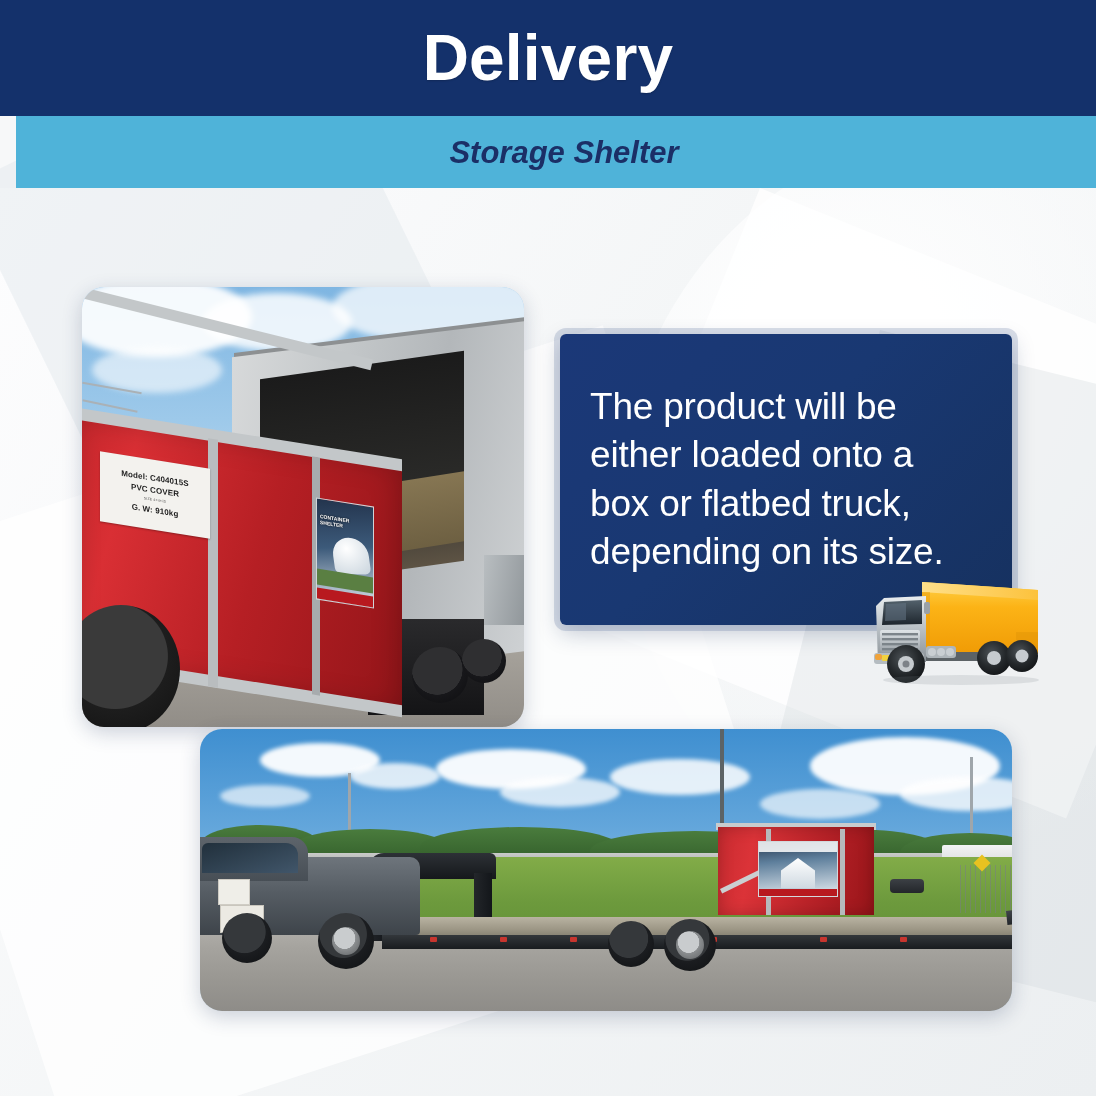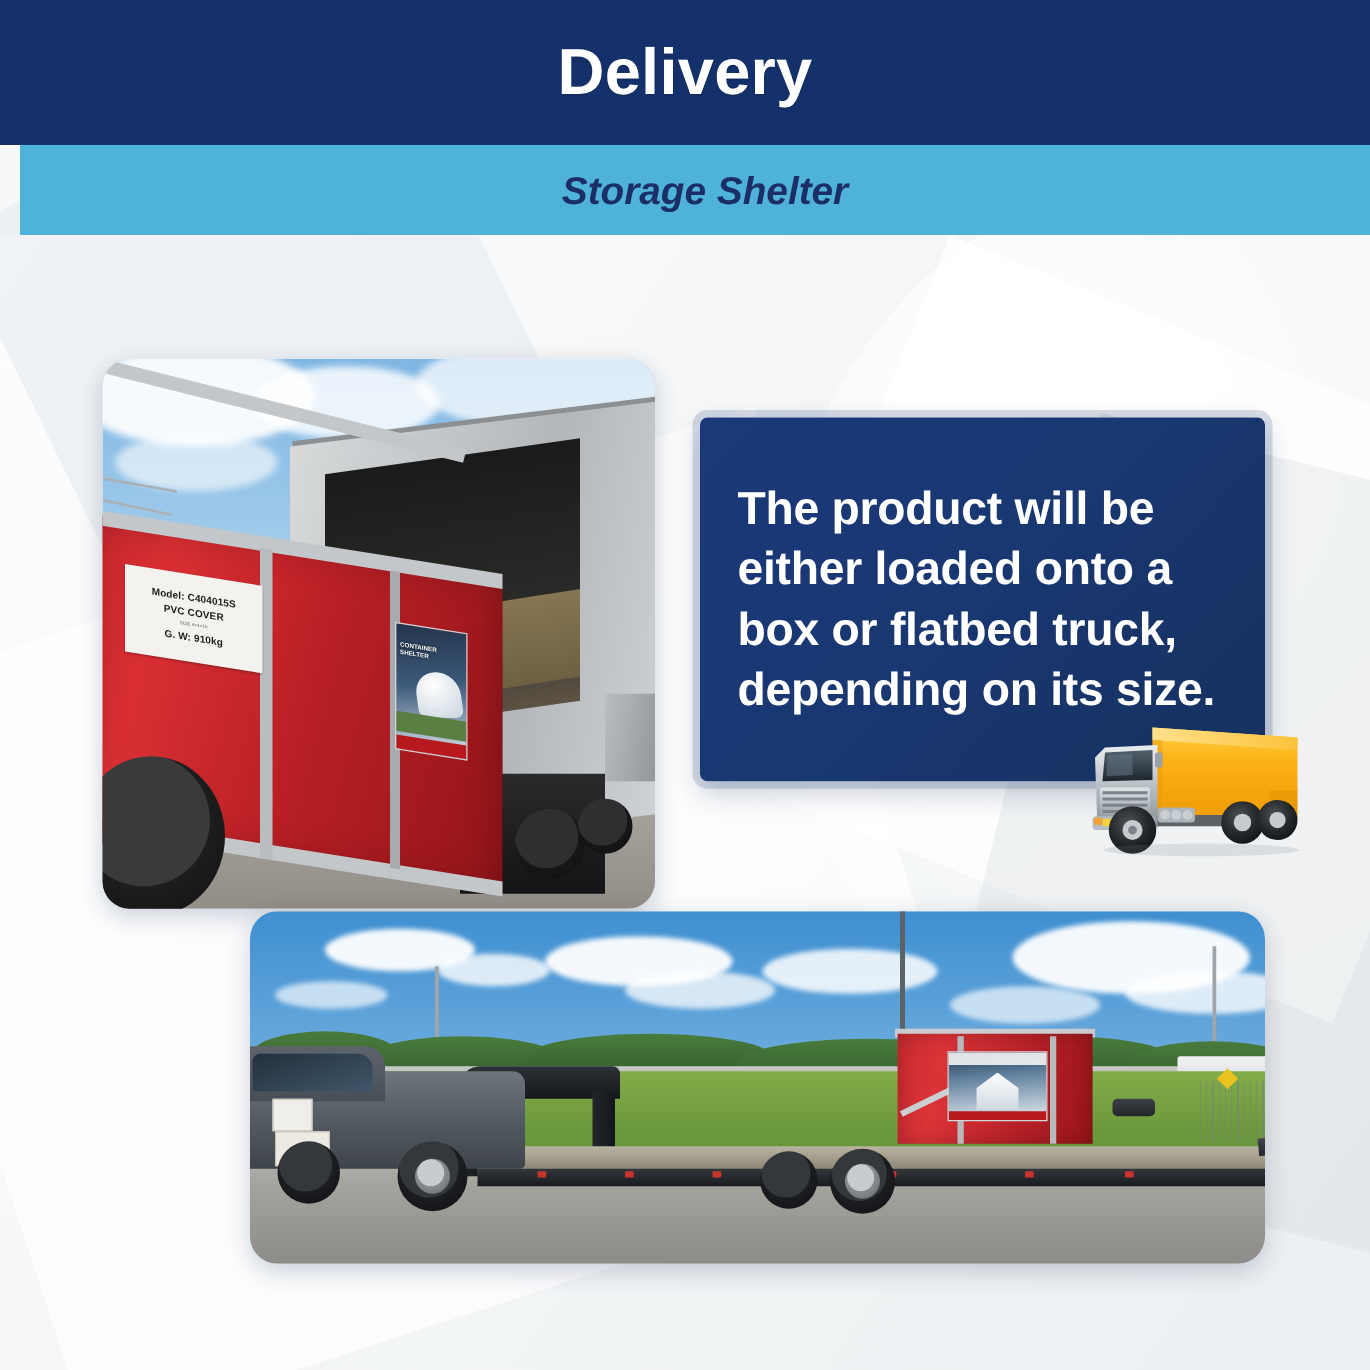--- a/index.html
+++ b/index.html
@@ -31,21 +31,21 @@
     border-radius:50%;
     background:radial-gradient(circle at 30% 30%,rgba(255,255,255,.95),rgba(236,240,243,.15) 70%,rgba(236,240,243,0) 72%);
   }
 
   
   .header-main{
     position:absolute;left:0;top:0;width:1096px;height:116px;
     background:#14316b;display:flex;align-items:center;justify-content:center;
   }
   .header-main .title{
-    color:#ffffff;font-size:52px;font-weight:bold;letter-spacing:.2px;line-height:1;
+    color:#ffffff;font-size:64px;font-weight:bold;letter-spacing:.2px;line-height:1;
     text-shadow:0 1px 2px rgba(0,0,0,.18);
   }
   .header-sub{
     position:absolute;left:16px;top:116px;width:1096px;height:72px;
     background:#4fb3d9;display:flex;align-items:center;justify-content:center;
   }
   .header-sub .subtitle{
     color:#1b2f66;font-size:31px;font-weight:bold;font-style:italic;line-height:1;
   }
 
@@ -279,21 +279,21 @@
 
   
   .msg-card{
     position:absolute;left:560px;top:334px;width:452px;height:291px;
     background:linear-gradient(135deg,#1b3878 0%,#193872 45%,#16315f 100%);
     border-radius:6px;
     box-shadow:0 0 0 6px rgba(27,56,120,.16), 0 8px 22px rgba(20,40,85,.25);
     display:flex;align-items:center;
   }
   .msg-card p{
-    margin:0;padding:0 30px;color:#ffffff;font-size:37px;font-weight:bold;
+    margin:0;padding:0 30px;color:#ffffff;font-size:37px;font-weight:normal;
     line-height:1.30;letter-spacing:-.2px;
   }
 
   
   .truck-icon{position:absolute;left:866px;top:562px;width:182px;height:124px;}
 
   
   .noclick{pointer-events:none;}
 </style>
 </head>

